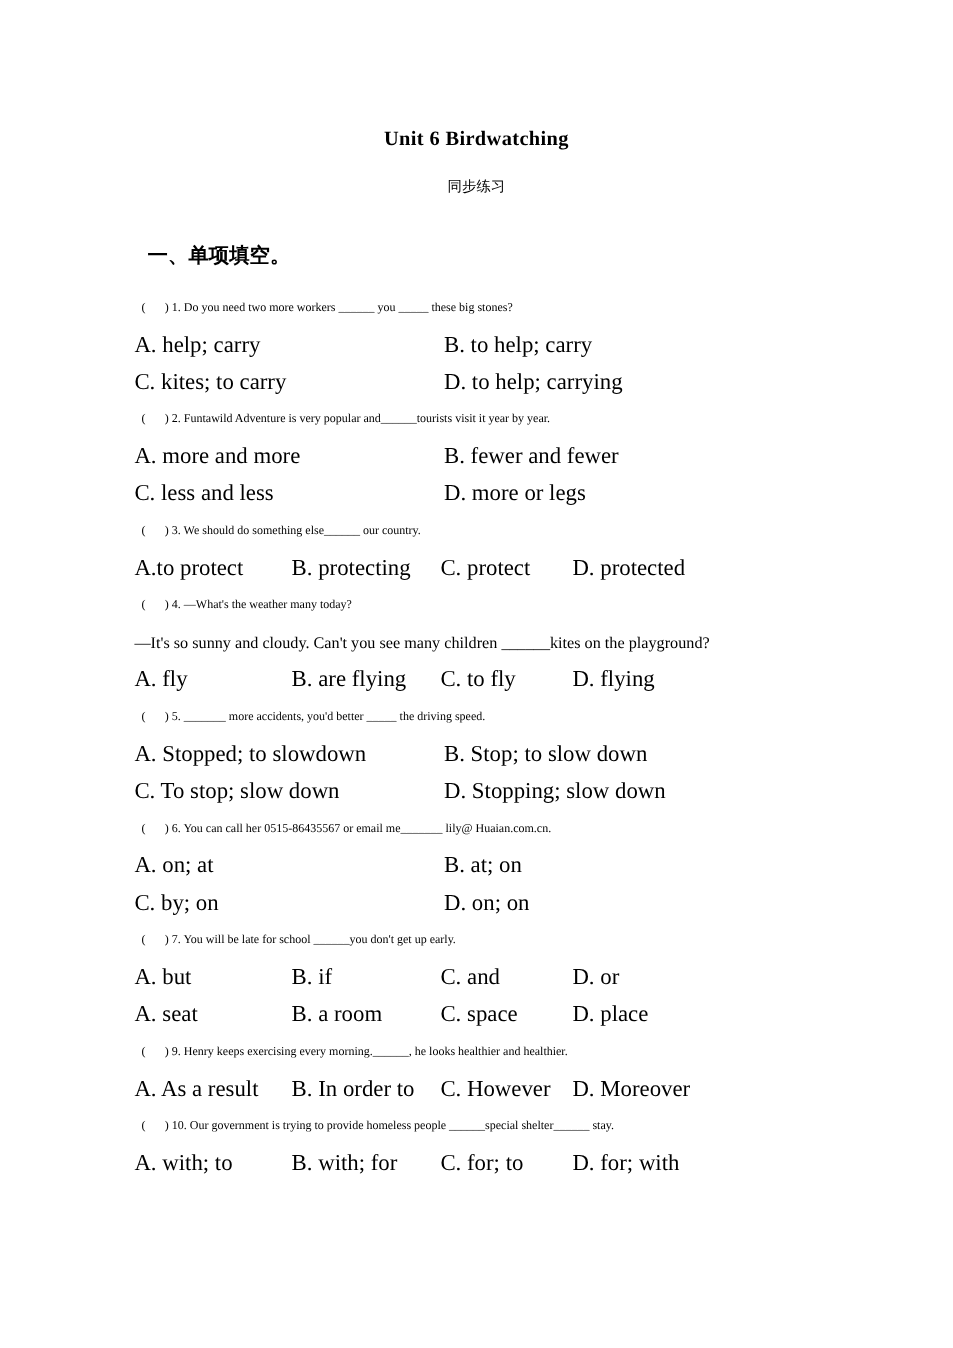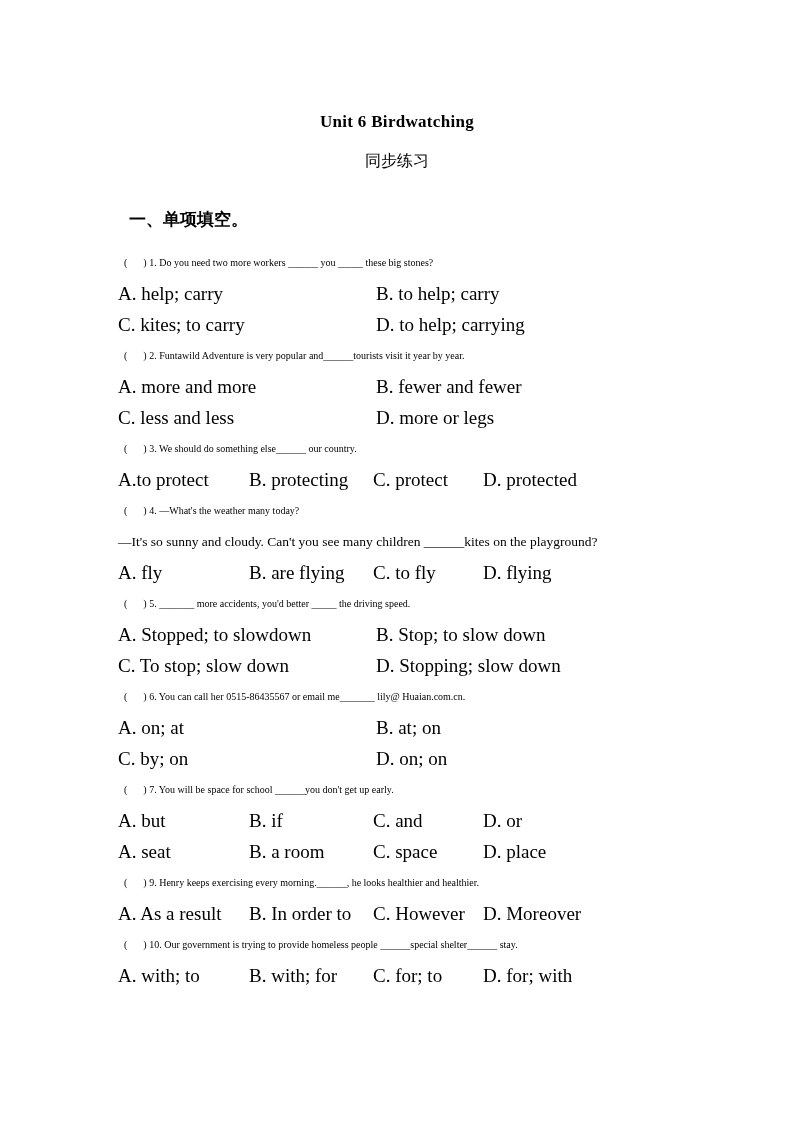--- a/index.html
+++ b/index.html
@@ -13,36 +13,36 @@
     font-family: "Liberation Serif", "DejaVu Serif", serif;
     color: #000000;
     position: relative;
     overflow: hidden;
   }
   .page {
     position: relative;
     width: 794px;
     height: 924px;
     box-sizing: border-box;
-    padding: 6px;
+    padding: 0;
   }
 
   
   .doc-title {
     text-align: center;
     font-size: 17px;
     font-weight: bold;
     letter-spacing: 0.3px;
     margin: 0;
     padding-top: 106px;
     line-height: 20px;
   }
   .doc-subtitle {
     text-align: center;
-    font-size: 16px;
+    font-size: 12px;
     font-weight: normal;
     margin: 0;
     padding-top: 19px;
     line-height: 20px;
     font-family: "DejaVu Sans", "Liberation Sans", sans-serif;
   }
 
   
   .section-heading {
     font-size: 17px;
@@ -169,21 +169,21 @@
         <div class="opts cols2">
           <span class="opt c0">A. on; at</span>
           <span class="opt c1">B. at; on</span>
         </div>
         <div class="opts cols2">
           <span class="opt c0">C. by; on</span>
           <span class="opt c1">D. on; on</span>
         </div>
       </div>
       <div class="q-block">
-        <div class="q-stem"><span class="paren"><span>(</span><span class="gap"></span><span>)</span></span><span> 7. </span><span>You will be space for school  ______you don't get up early.</span></div>
+        <div class="q-stem"><span class="paren"><span>(</span><span class="gap"></span><span>)</span></span><span> 7. </span><span>You will be late for school  ______you don't get up early.</span></div>
         <div class="opts cols4">
           <span class="opt c0">A. but</span>
           <span class="opt c1">B. if</span>
           <span class="opt c2">C. and</span>
           <span class="opt c3">D. or</span>
         </div>
       </div>
       <div class="q-block">
         <div class="opts cols4">
           <span class="opt c0">A. seat</span>

